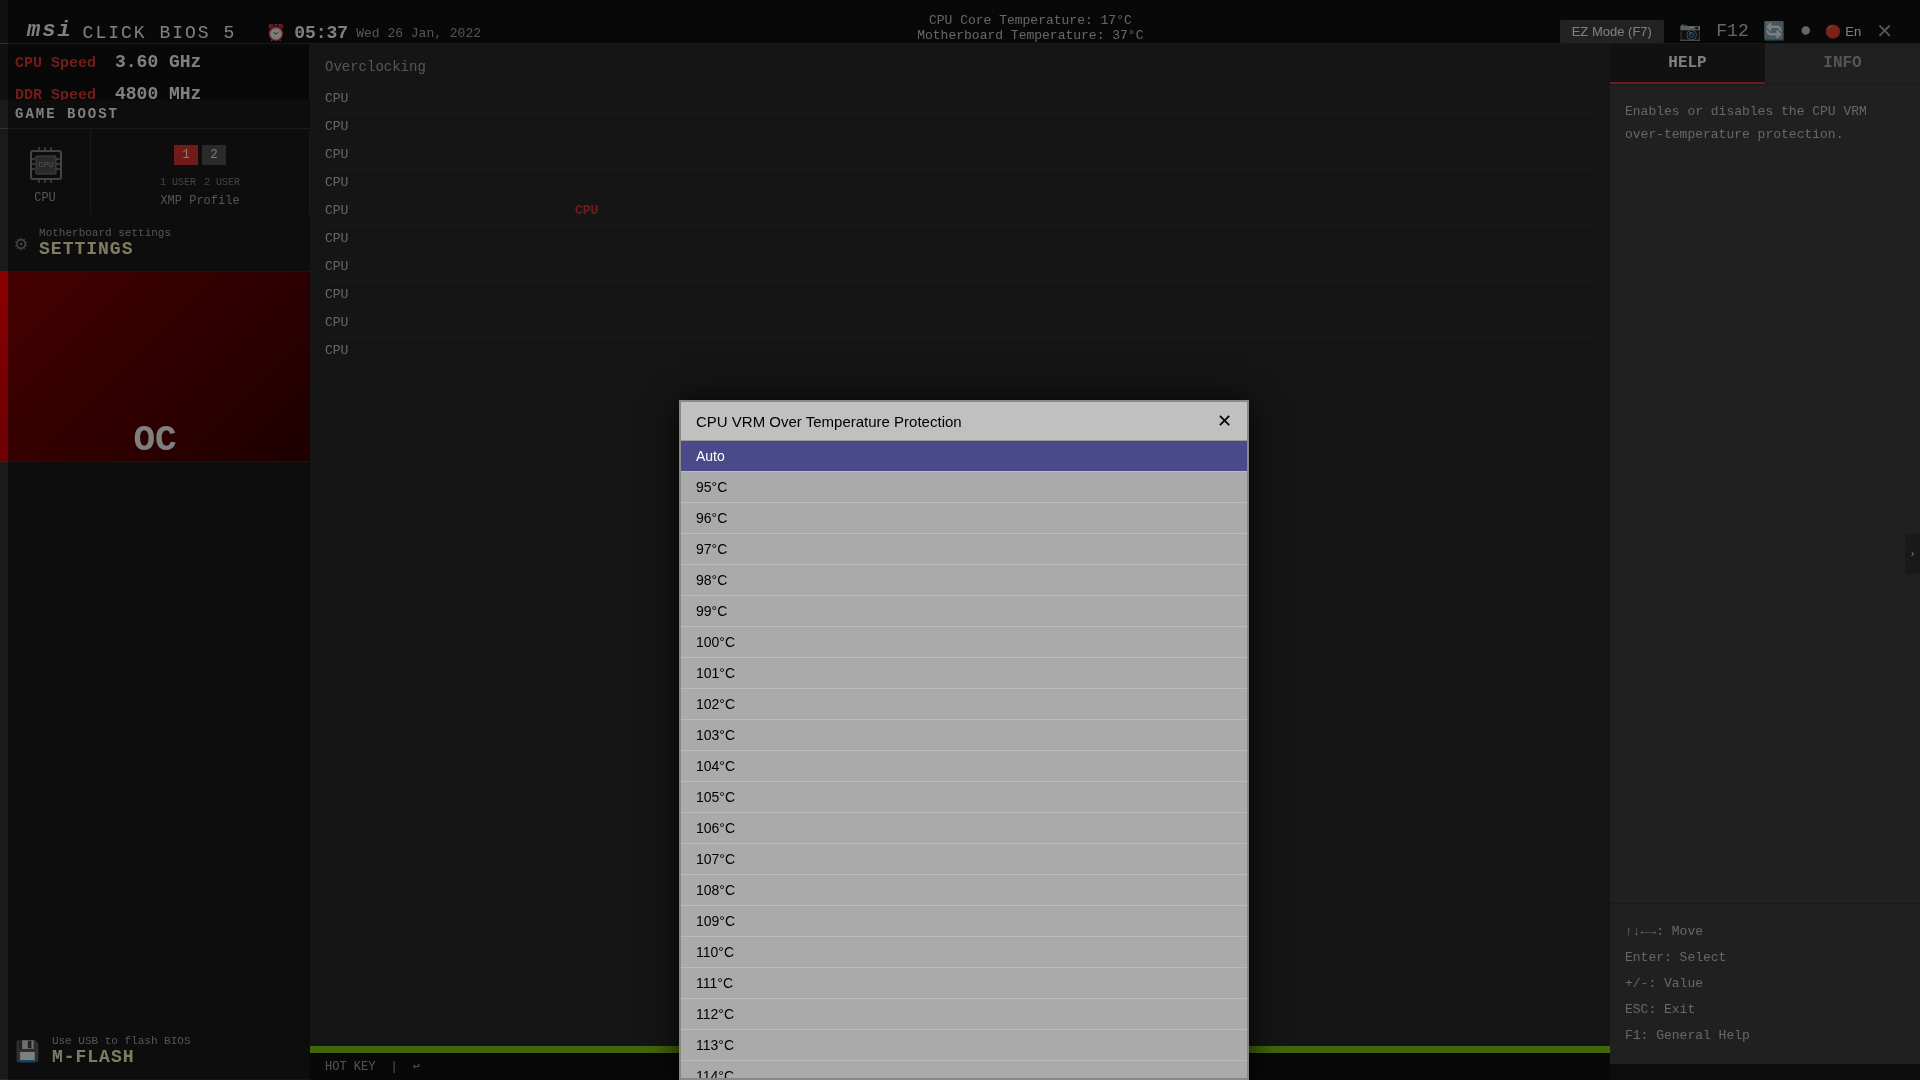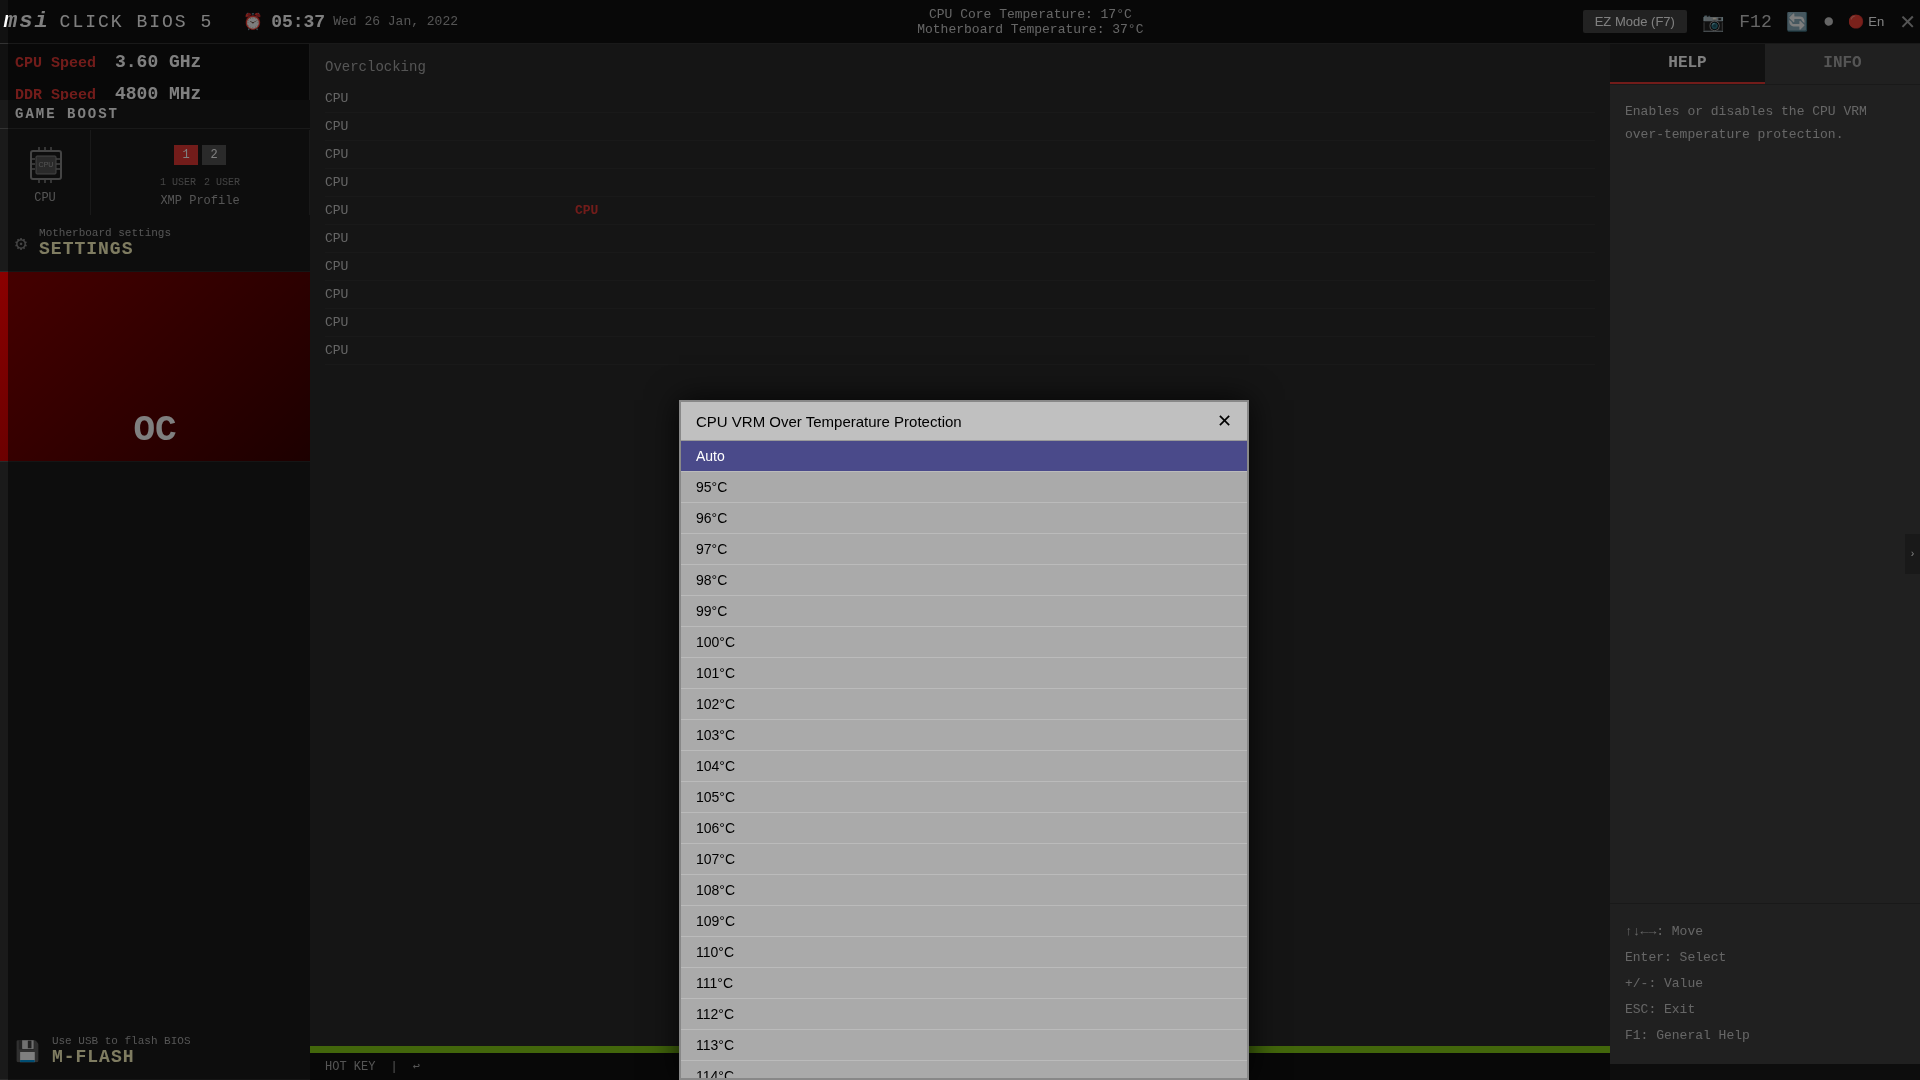--- a/index.html
+++ b/index.html
@@ -13,22 +13,22 @@
       color: #fff;
     }
 
     
     .top-bar {
       position: absolute;
       top: 0; left: 0; right: 0;
       height: 44px;
       background: #111;
       display: flex;
-      align-items: center;
-      padding: 0 4px;
+      align-items: flex-end;
+      padding: 0 27px;
       border-bottom: 1px solid #333;
       z-index: 10;
     }
     .msi-logo {
       font-size: 22px;
       font-weight: bold;
       color: #fff;
       font-style: italic;
       letter-spacing: 2px;
       margin-right: 10px;
@@ -519,21 +519,21 @@
 <div class="left-sidebar-sections">
 
   <div class="section-item">
     <div class="section-icon">⚙</div>
     <div class="section-text">
       <span class="section-subtitle">Motherboard settings</span>
       <span class="section-title">SETTINGS</span>
     </div>
   </div>
 
-  <div class="section-item oc-section" style="height:190px;display:flex;flex-direction:column;justify-content:flex-end;padding:10px;background:linear-gradient(135deg,#8b0000,#3a0000);">
+  <div class="section-item oc-section" style="height:190px;display:flex;flex-direction:column;justify-content:flex-end;padding:0;background:linear-gradient(135deg,#8b0000,#3a0000);">
     <span class="oc-label">OC</span>
   </div>
 
   <div class="section-item" style="margin-top:auto;">
     <div class="section-icon">💾</div>
     <div class="section-text">
       <span class="section-subtitle">Use USB to flash BIOS</span>
       <span class="section-title">M-FLASH</span>
     </div>
   </div>

